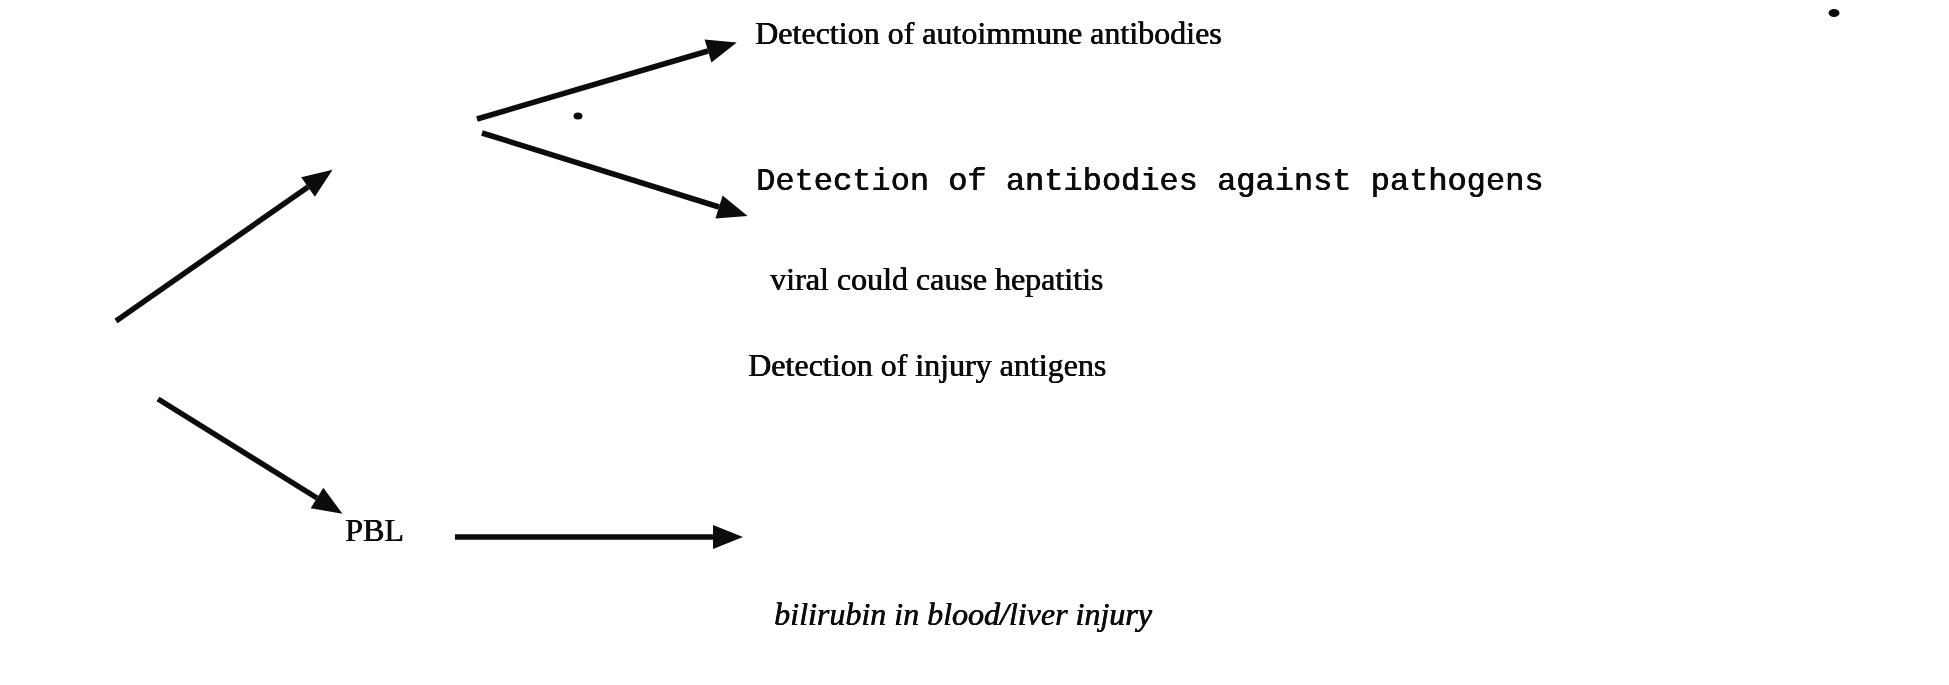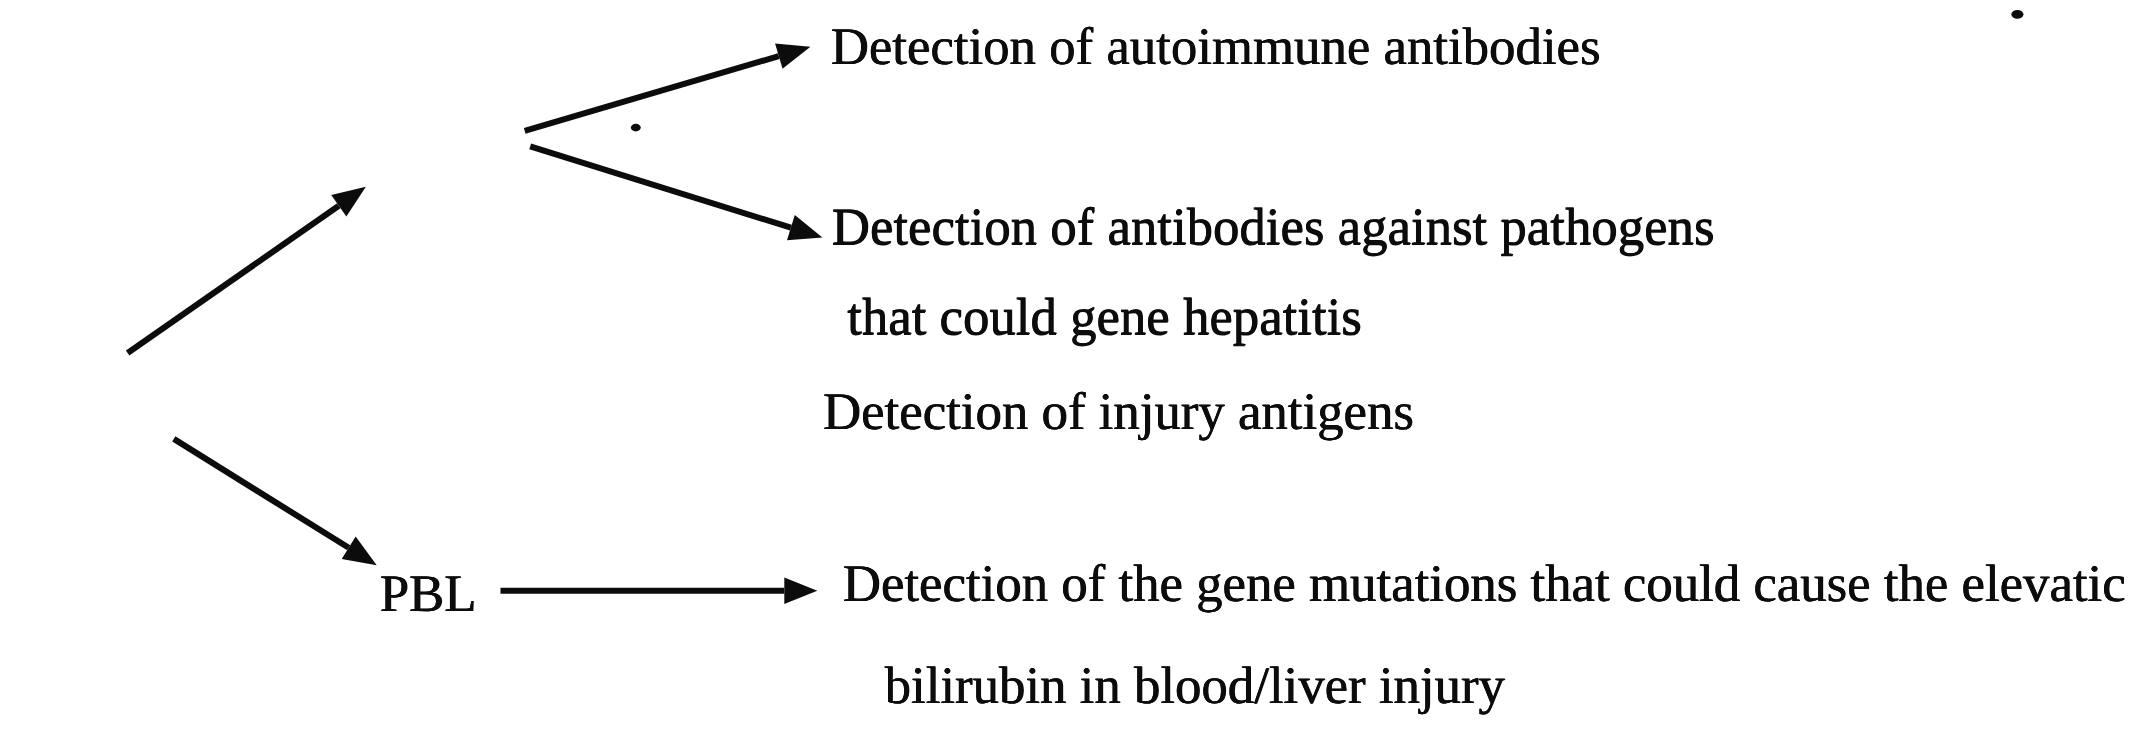--- a/index.html
+++ b/index.html
@@ -23,36 +23,36 @@
     width: 1949px;
     height: 685px;
   }
   .arrow-layer line {
     stroke: #0c0c0c;
     stroke-width: 5.5;
     stroke-linecap: butt;
   }
   .lbl {
     position: absolute;
-    font-size: 48px;
+    font-size: 32px;
     line-height: 1.12;
     white-space: nowrap;
     color: #0c0c0c;
     
     text-shadow: 0.6px 0 0 currentColor, 0 0.4px 0 currentColor;
   }
   .node-blood      { left: 38px;  top: 352px; }
   .node-serum      { left: 335px; top: 98px;  }
   .node-pbl        { left: 345px; top: 513px; }
   .out-autoimmune  { left: 755px; top: 16px;  }
-  .out-pathogens-1 { left: 756px; top: 180px; }
+  .out-pathogens-1 { left: 756px; top: 164px; font-family: Liberation Mono, monospace; }
   .out-pathogens-2 { left: 770px; top: 262px; }
   .out-viral       { left: 748px; top: 348px; }
   .out-gene-1      { left: 766px; top: 504px; }
-  .out-gene-2      { left: 804px; top: 597px; }
+  .out-gene-2      { left: 774px; top: 597px; font-style: italic; }
 </style>
 </head>
 <body>
 
 <div class="page">
 
   <svg class="arrow-layer" viewBox="0 0 1949 685" xmlns="http://www.w3.org/2000/svg">
     <defs>
       <marker id="ah" markerUnits="userSpaceOnUse" markerWidth="34" markerHeight="28" refX="1" refY="14" orient="auto">
         <path d="M1,2 L31,14 L1,26 z" fill="#0c0c0c"></path>
@@ -70,21 +70,20 @@
   </svg>
 
 
 
   <div class="lbl node-pbl">PBL</div>
 
   <div class="lbl out-autoimmune">Detection of autoimmune antibodies</div>
 
   <div class="lbl out-pathogens-1">Detection of antibodies against pathogens</div>
 
-  <div class="lbl out-pathogens-2">that could gene hepatitis</div>
+  <div class="lbl out-pathogens-2">viral could cause hepatitis</div>
 
   <div class="lbl out-viral">Detection of injury antigens</div>
 
-  <div class="lbl out-gene-1">Detection of the gene mutations that could cause the elevatic</div>
 
   <div class="lbl out-gene-2">bilirubin in blood/liver injury</div>
 
 </div>
 
 </body></html>

